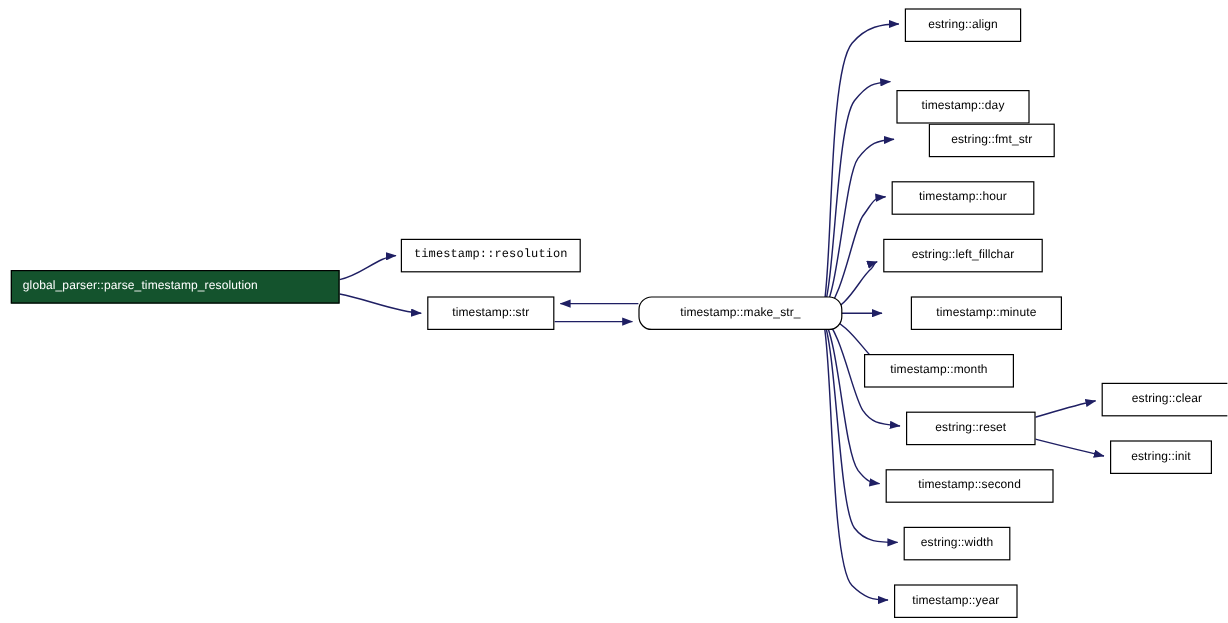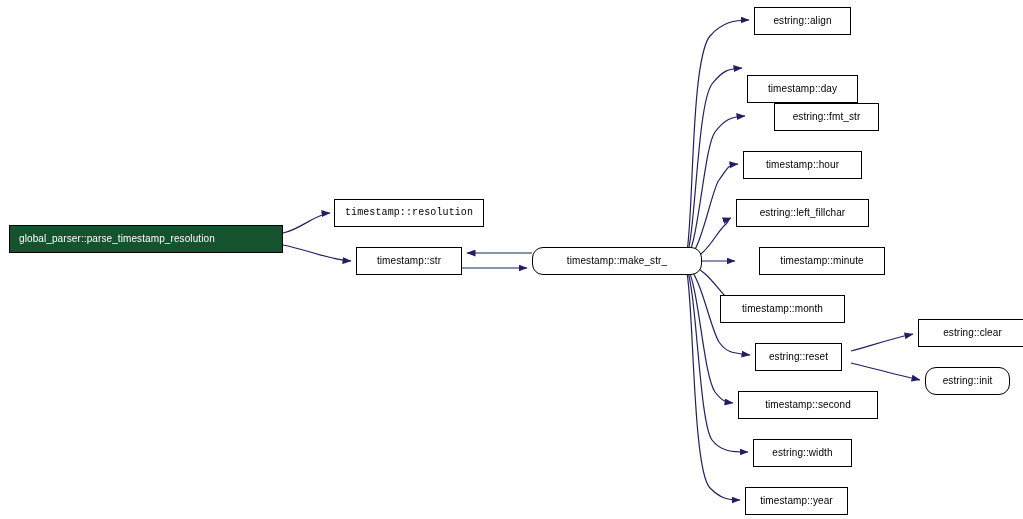--- a/index.html
+++ b/index.html
@@ -80,20 +80,20 @@
       <div class="node" style="left: 334px; top: 199px; width: 150px; height: 28px; font-family: Liberation Mono, monospace;">timestamp::resolution</div>
       <div class="node" style="left: 356px; top: 247px; width: 106px; height: 28px;">timestamp::str</div>
       <div class="node" style="left: 532px; top: 247px; width: 170px; height: 28px; border-radius: 11px;">timestamp::make_str_</div>
       <div class="node" style="left: 754px; top: 7px; width: 97px; height: 28px;">estring::align</div>
       <div class="node" style="left: 747px; top: 55px; width: 111px; height: 28px; margin-top: 20px;">timestamp::day</div>
       <div class="node" style="left: 750px; top: 103px; width: 105px; height: 28px; margin-left: 24px;">estring::fmt_str</div>
       <div class="node" style="left: 743px; top: 151px; width: 119px; height: 28px;">timestamp::hour</div>
       <div class="node" style="left: 736px; top: 199px; width: 133px; height: 28px;">estring::left_fillchar</div>
       <div class="node" style="left: 740px; top: 247px; width: 126px; height: 28px; margin-left: 19px;">timestamp::minute</div>
       <div class="node" style="left: 720px; top: 295px; width: 125px; height: 28px;">timestamp::month</div>
-      <div class="node" style="left: 755px; top: 343px; width: 87px; height: 28px;">estring::reset</div>
+      <div class="node" style="left: 755px; top: 343px; width: 108px; height: 28px;">estring::reset</div>
       <div class="node" style="left: 738px; top: 391px; width: 140px; height: 28px;">timestamp::second</div>
-      <div class="node" style="left: 753px; top: 439px; width: 99px; height: 28px;">estring::width</div>
+      <div class="node" style="left: 753px; top: 439px; width: 89px; height: 28px;">estring::width</div>
       <div class="node" style="left: 745px; top: 487px; width: 103px; height: 28px;">timestamp::year</div>
       <div class="node" style="left: 918px; top: 319px; width: 109px; height: 28px;">estring::clear</div>
-      <div class="node" style="left: 925px; top: 367px; width: 85px; height: 28px; border-radius: 11px;">estring::init</div>
+      <div class="node" style="left: 925px; top: 367px; width: 85px; height: 28px;">estring::init</div>
     </div>
 </div>
 
 </body></html>

